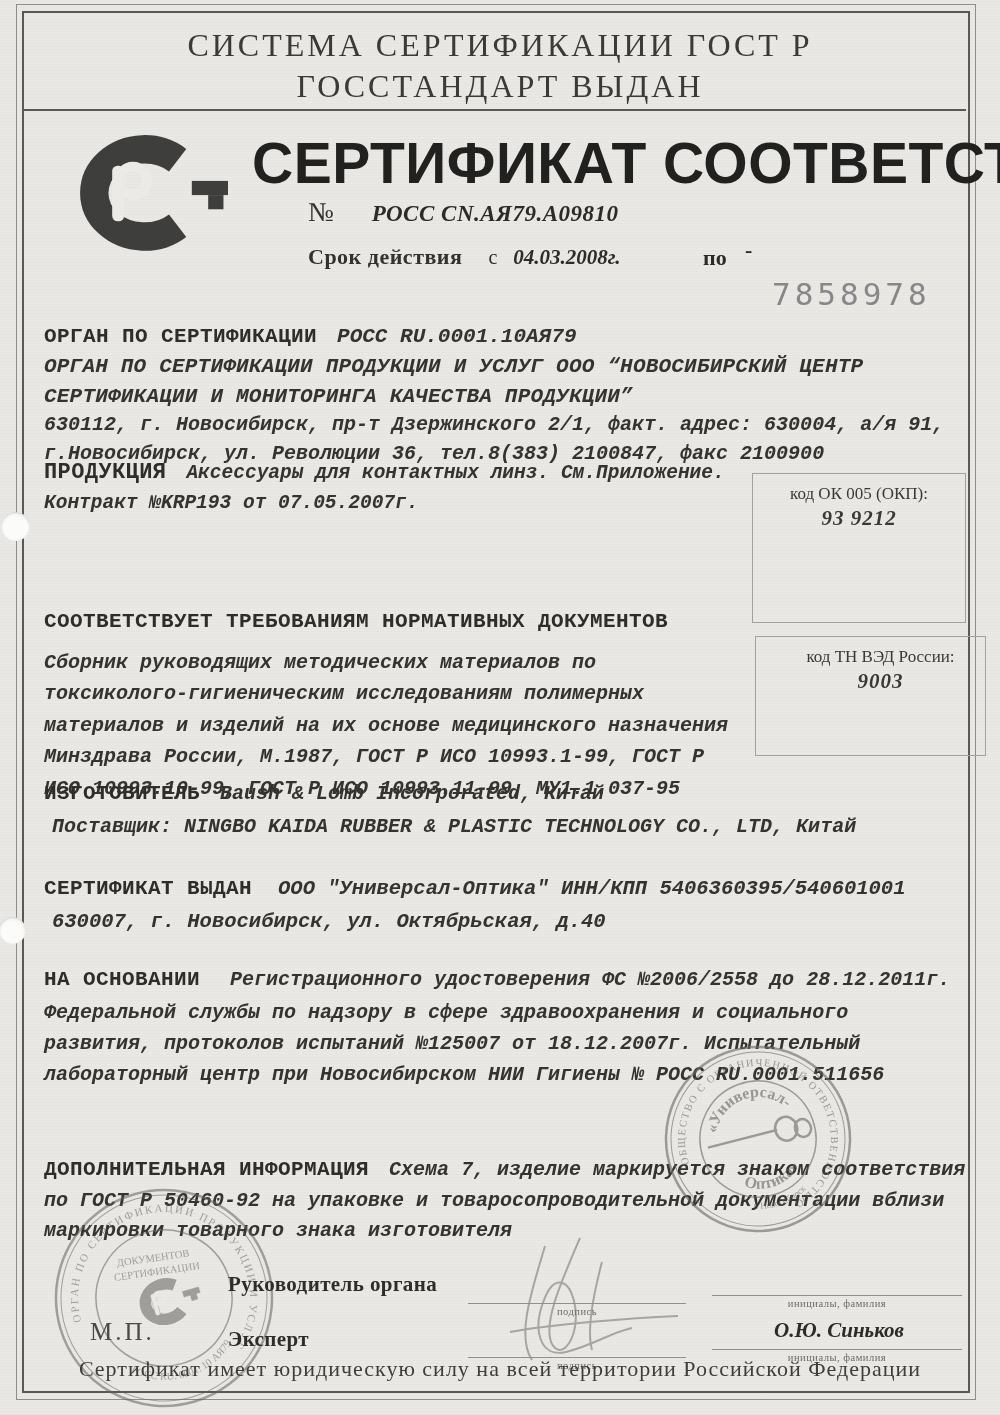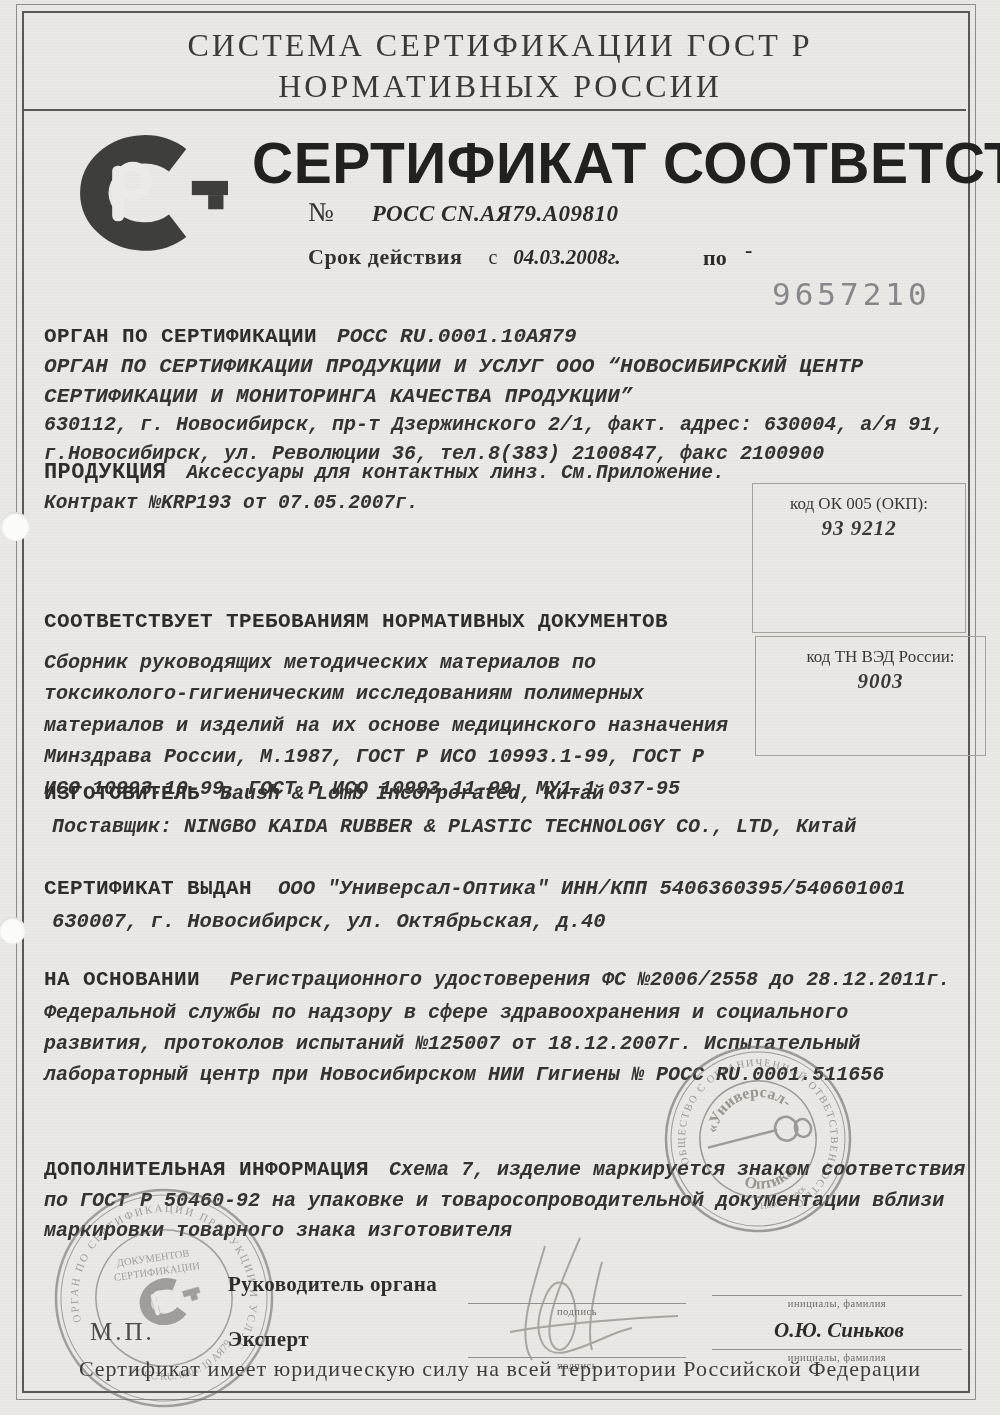--- a/index.html
+++ b/index.html
@@ -38,21 +38,21 @@
   .lbl{font-weight:bold;font-size:21px;letter-spacing:0.4px;color:#2e2d2a;}
   .val{font-weight:bold;font-style:italic;font-size:20px;color:#34332f;}
   .sec{line-height:1.5;font-family:Liberation Mono, monospace;}
   .sec p{margin:0;}
   .org{left:44px;top:322px;width:918px;line-height:1.42;}
   .org .name{font-size:21px;letter-spacing:0.2px;}
   .product{left:44px;top:456px;width:690px;line-height:1.5;}
   .codebox{border:1px solid #a3a19b;text-align:center;color:#3a3935;}
   .codebox .cb-lbl{font-size:17px;display:block;margin-top:10px;}
   .codebox .cb-val{font-size:21px;font-weight:bold;font-style:italic;display:block;margin-top:2px;letter-spacing:1px;}
-  .okp{left:752px;top:483px;width:212px;height:148px;}
+  .okp{left:752px;top:473px;width:212px;height:148px;}
   .tnved{left:755px;top:636px;width:209px;height:118px;padding-left:20px;}
   .compl{left:44px;top:606px;width:920px;}
   .compl .docs{width:685px;line-height:1.58;margin-top:9px;}
   .manu{left:44px;top:778px;width:920px;line-height:1.55;}
   .issued{left:44px;top:872px;width:920px;line-height:1.6;}
   .issued .addr{padding-left:8px;}
   .basis{left:44px;top:964px;width:918px;line-height:1.55;}
   .addinfo{left:44px;top:1154px;width:926px;line-height:1.5;}
   .gap{display:inline-block;width:20px;}
   
@@ -76,21 +76,21 @@
 
 <div class="page">
 
   <div class="abs b-outer"></div>
   <div class="abs b-inner"></div>
   <div class="abs head-rule"></div>
   <div class="abs hole hole1"></div>
   <div class="abs hole hole2"></div>
 
   <div class="abs hdr hdr1">СИСТЕМА СЕРТИФИКАЦИИ ГОСТ Р</div>
-  <div class="abs hdr hdr2">НОРМАТИВНЫХ РОССИИ</div>
+  <div class="abs hdr hdr2">ГОССТАНДАРТ ВЫДАН</div>
 
   <svg class="abs" style="left:64px;top:134px;color:#3e3e3c;" width="164" height="120" viewBox="0 0 150 110">
     <defs>
       <g id="rst">
         <path d="M104,24 A46,40 0 1 0 104,84" fill="none" stroke="currentColor" stroke-width="26" stroke-linecap="butt"></path>
         <rect x="44" y="29" width="11" height="51" rx="5" fill="#eceae6"></rect>
         <circle cx="63" cy="43" r="13" fill="none" stroke="#eceae6" stroke-width="9"></circle>
         <rect x="117" y="43" width="38" height="13" fill="currentColor"></rect>
         <rect x="132" y="56" width="14" height="13" fill="currentColor"></rect>
       </g>
@@ -100,21 +100,21 @@
 
   <div class="abs title">СЕРТИФИКАТ СООТВЕТСТВИЯ</div>
   <div class="abs num-row">
     <span class="num-sign">№</span><span class="num-val">РОСС CN.АЯ79.А09810</span>
   </div>
   <div class="abs valid-row">
     <span class="valid-lbl">Срок действия</span><span class="valid-prep">с</span><span class="valid-from">04.03.2008г.</span>
     <span class="valid-to-prep">по</span>
     <span class="valid-to">-</span>
   </div>
-  <div class="abs blank-num">9657210</div>
+  <div class="abs blank-num">7858978</div>
 
   <div class="abs sec org">
     <p><span class="lbl">ОРГАН ПО СЕРТИФИКАЦИИ</span><span class="gap"></span><span class="val" style="font-size:21px">РОСС RU.0001.10АЯ79</span></p>
     <p class="val name">ОРГАН ПО СЕРТИФИКАЦИИ ПРОДУКЦИИ И УСЛУГ ООО “НОВОСИБИРСКИЙ ЦЕНТР СЕРТИФИКАЦИИ И МОНИТОРИНГА КАЧЕСТВА ПРОДУКЦИИ”</p>
     <p class="val">630112, г. Новосибирск, пр-т Дзержинского 2/1, факт. адрес: 630004, а/я 91, г.Новосибирск, ул. Революции 36, тел.8(383) 2100847, факс 2100900</p>
   </div>
 
   <div class="abs sec product">
     <span class="lbl" style="font-size:22px">ПРОДУКЦИЯ</span><span class="gap"></span><span class="val" style="font-size:19.5px">Аксессуары для контактных линз. См.Приложение. Контракт №KRP193 от 07.05.2007г.</span>
   </div>

